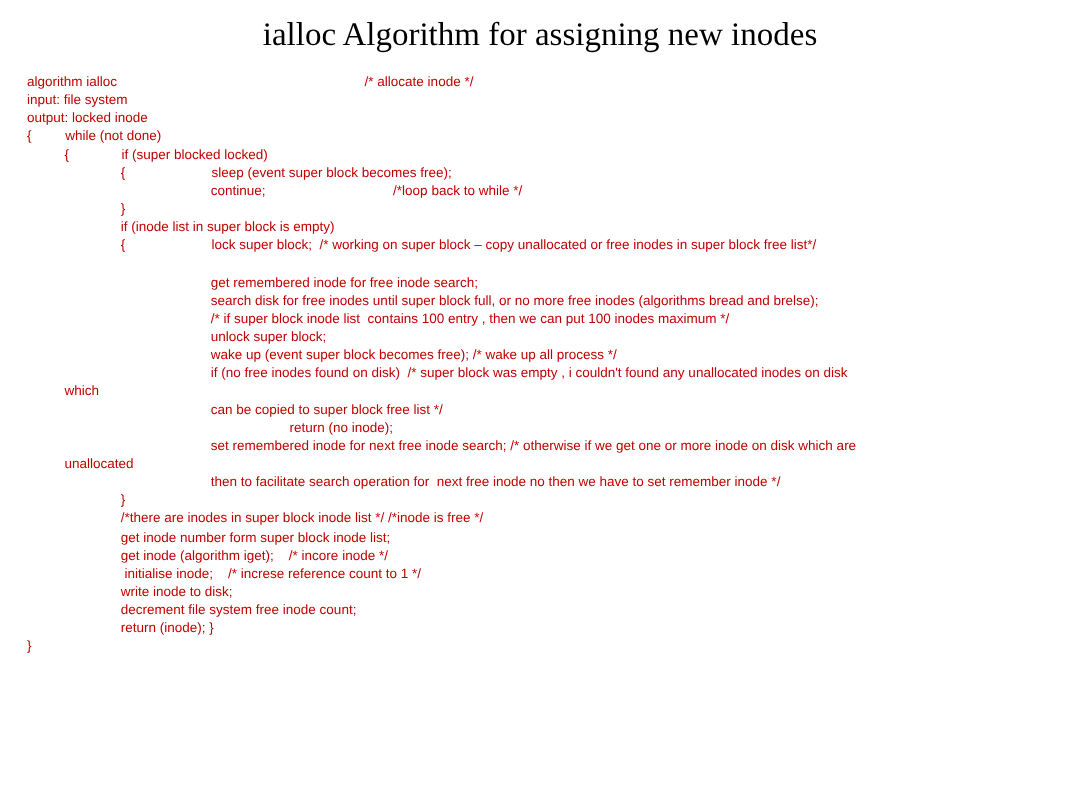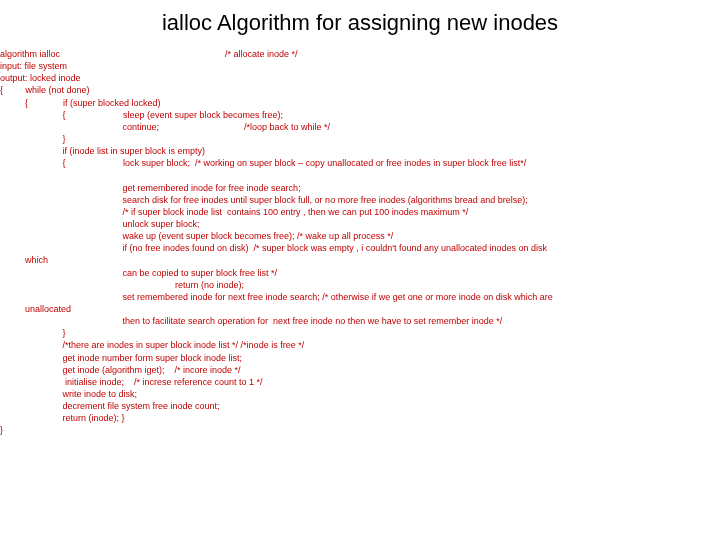--- a/index.html
+++ b/index.html
@@ -11,25 +11,27 @@
     font-family: Arial, Helvetica, sans-serif;
     overflow: hidden;
   }
   .title {
     font-size: 22px;
     color: #000;
     text-align: center;
     padding-top: 10px;
     padding-bottom: 12px;
     font-weight: normal;
+    font-family: Liberation Serif, serif;
   }
   .code {
     font-size: 9px;
     line-height: 1.35;
     color: #c00000;
+    padding-left: 18px;
     white-space: pre;
     font-family: Arial, Helvetica, sans-serif;
   }
 </style>
 </head>
 <body>
 
 <div class="title">ialloc Algorithm for assigning new inodes</div>
 <div class="code">algorithm ialloc                                                                  /* allocate inode */
 input: file system

